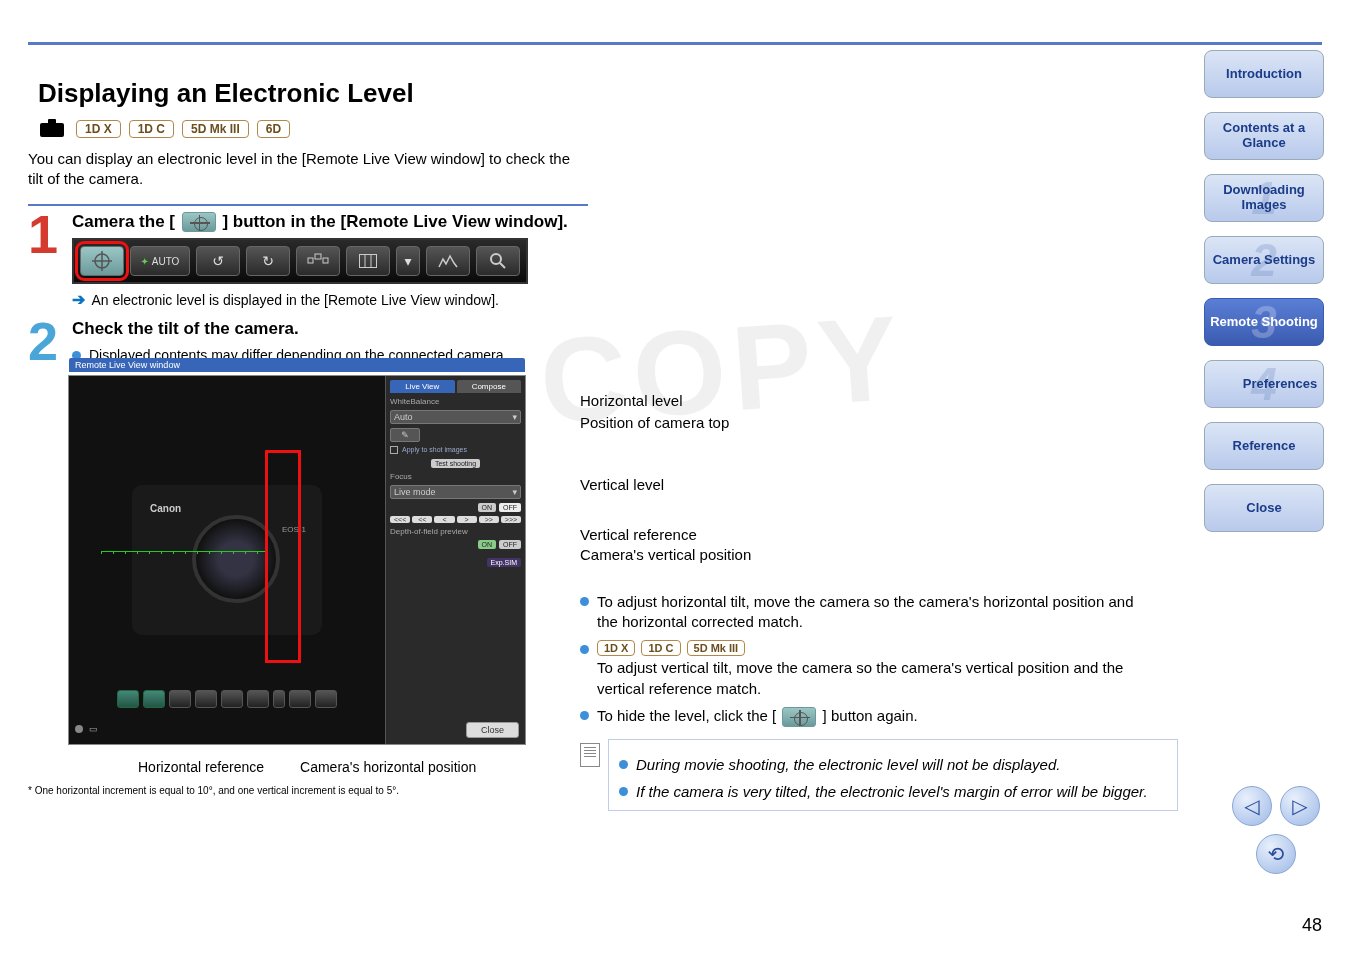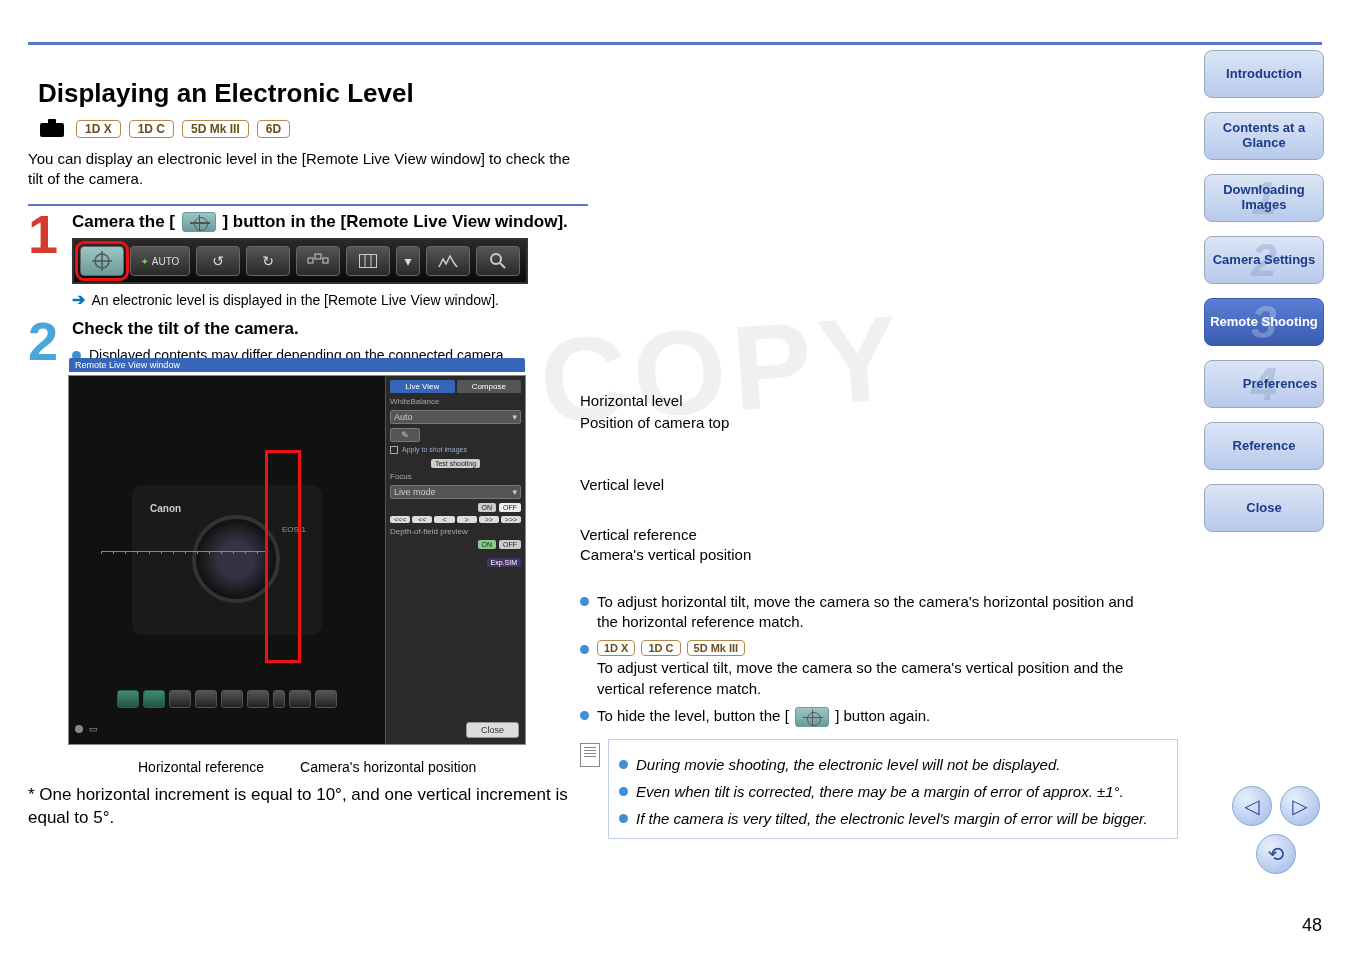--- a/index.html
+++ b/index.html
@@ -119,21 +119,21 @@
   .bullet-line {
     display: flex; gap: 8px; margin-top: 7px; line-height: 1.35;
   }
   .blue-dot {
     width: 9px; height: 9px; background: #3c8fd8; border-radius: 50%; flex: 0 0 9px; margin-top: 5px;
   }
   .caption-row {
     display: flex; gap: 36px; margin-top: 14px; margin-left: 110px;
   }
   .caption-col { max-width: 200px; text-align: left; font-size: 14px; line-height: 1.25; }
-  .footnote { width: 570px; font-size: 17px; line-height: 1.35; margin-top: 8px; }
+  .footnote { width: 570px; font-size: 10px; line-height: 1.35; margin-top: 8px; }
   .screenshot {
     width: 458px; height: 370px;
     background: #111;
     border: 1px solid #888;
     margin-top: 6px; margin-left: 40px;
     position: relative;
     display: flex;
   }
   .ss-left {
     flex: 1; position: relative;
@@ -441,60 +441,56 @@
   <div class="callout top1">Horizontal level</div>
   <div class="callout top2">Position of camera top</div>
   <div class="callout mid1">Vertical level</div>
   <div class="callout mid2">Vertical reference</div>
   <div class="callout mid3">Camera's vertical position</div>
 </div>
 
 <div class="right-tips">
   <div class="bullet-line">
       <span class="blue-dot"></span>
-    <span>To adjust horizontal tilt, move the camera so the camera's horizontal position and the horizontal reference match.</span>
+    <span>To adjust horizontal tilt, move the camera so the camera's horizontal position and the horizontal corrected match.</span>
     </div>
   <div class="bullet-line">
       <span class="blue-dot"></span>
     <div>
       <div style="display:flex;gap:6px;margin-bottom:2px;">
         <span class="model-badge sm">1D X</span>
         <span class="model-badge sm">1D C</span>
         <span class="model-badge sm">5D Mk III</span>
       </div>
       <span>To adjust vertical tilt, move the camera so the camera's vertical position and the vertical reference match.</span>
     </div>
   </div>
   <div class="bullet-line">
       <span class="blue-dot"></span>
     <span>
-      <span>To hide the level, button the [</span>
+      <span>To hide the level, click the [</span>
       <span class="inline-icon-box"><span class="vbar"></span></span>
       <span> ] button again.</span>
     </span>
   </div>
 
   <div class="note-box-wrap">
     <div class="note-icon">
         <span></span>
         <span></span>
         <span></span>
         <span></span>
       </div>
     <div class="note-box">
       <div class="bullet-line">
           <span class="blue-dot"></span>
         <span>During movie shooting, the electronic level will not be displayed.</span>
         </div>
       <div class="bullet-line">
           <span class="blue-dot"></span>
-        <span>Even when tilt is corrected, there may be a margin of error of approx. ±1°.</span>
-        </div>
-      <div class="bullet-line">
-          <span class="blue-dot"></span>
         <span>If the camera is very tilted, the electronic level's margin of error will be bigger.</span>
         </div>
     </div>
   </div>
 </div>
 
 <div class="side-nav">
   <div class="nav-btn">
       <span>Introduction</span>
     </div>

